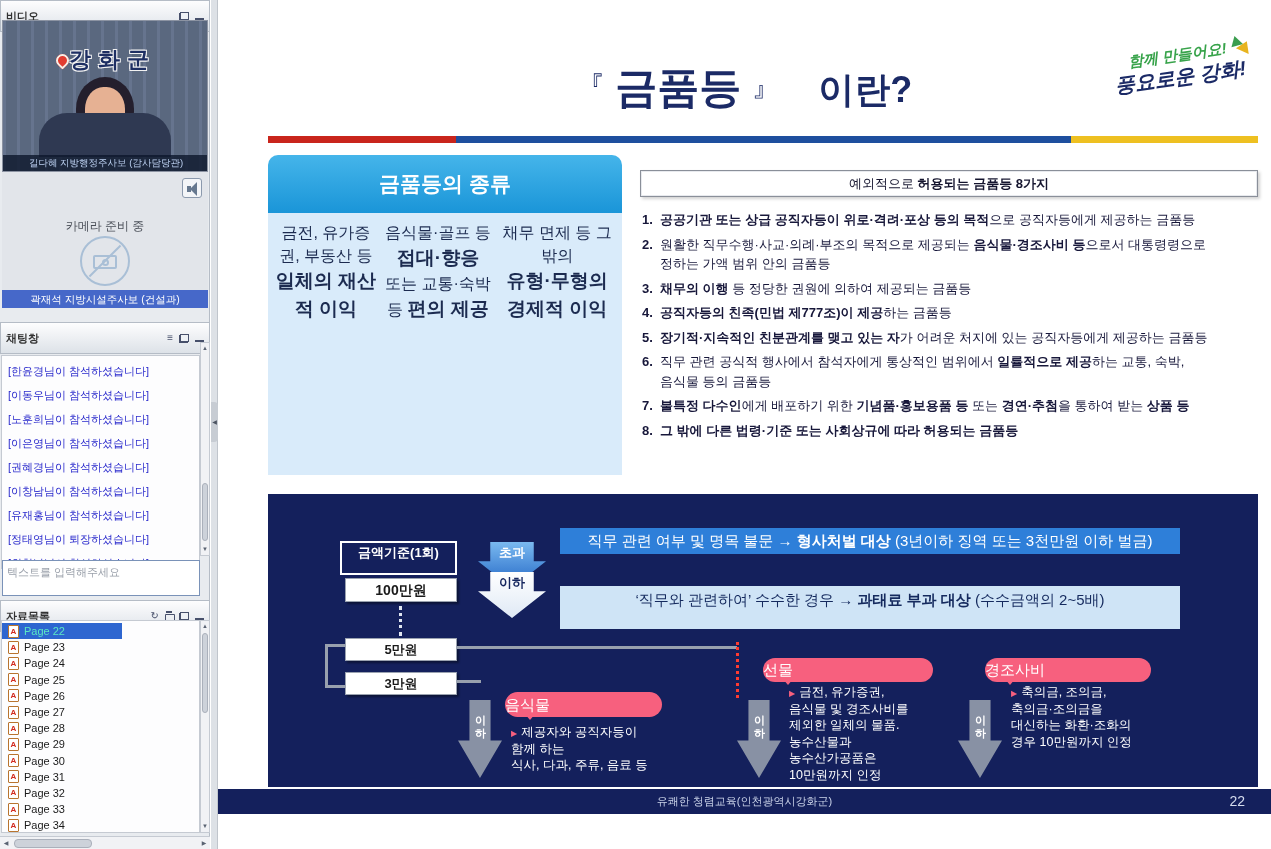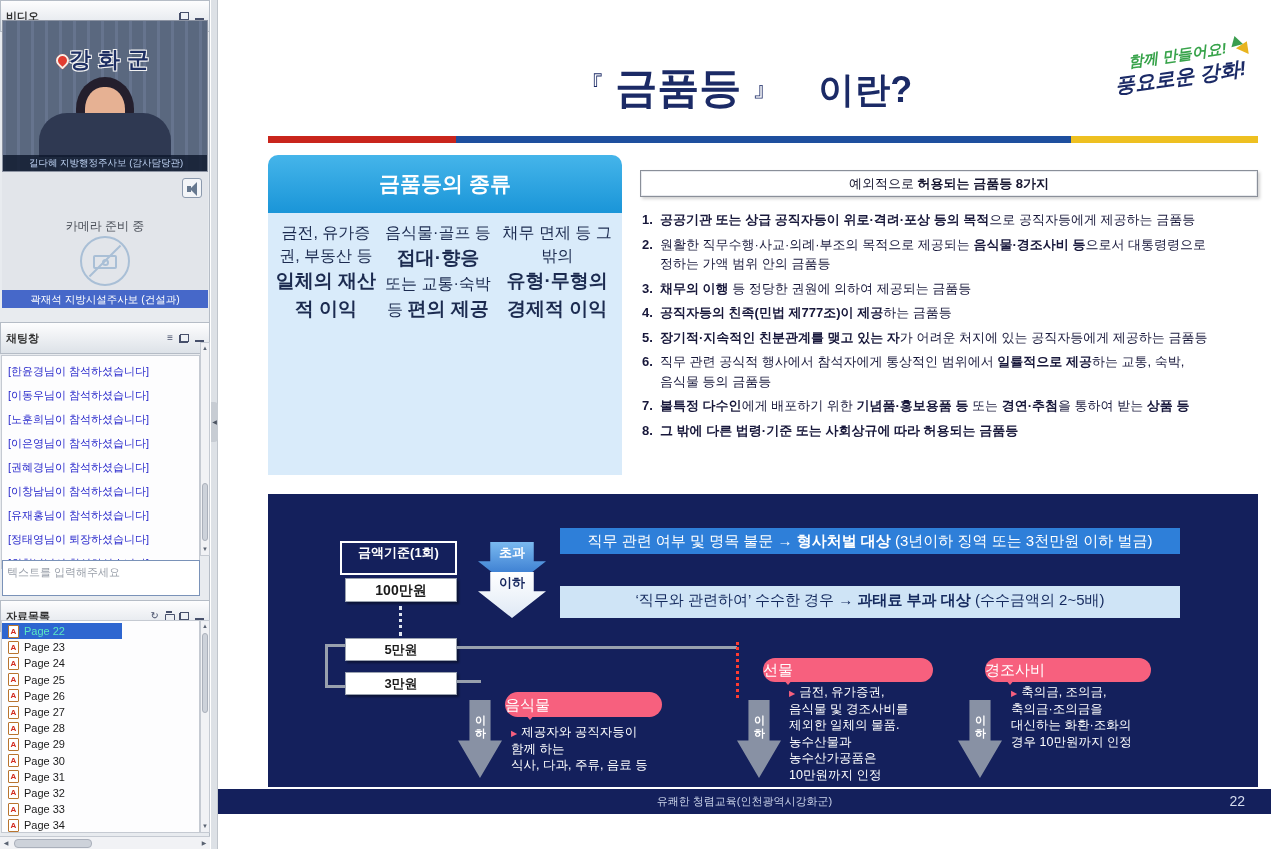--- a/index.html
+++ b/index.html
@@ -97,21 +97,21 @@
   .crit-box{position:absolute;left:72px;top:36px;width:117px;height:34px;border:2px solid #fff;color:#fff;font-size:13px;font-weight:bold;text-align:center;line-height:20px;margin-top:11px;}
   .amt-box{position:absolute;left:77px;width:112px;background:#fff;border:1px solid #9aa2b0;box-shadow:2px 2px 2px rgba(0,0,0,.4);color:#1a1a1a;font-weight:bold;text-align:center;}
   .amt-100{top:84px;height:24px;font-size:14px;line-height:22px;}
   .amt-5{top:144px;height:23px;font-size:13px;line-height:21px;}
   .amt-3{top:178px;height:23px;font-size:13px;line-height:21px;}
   .arrow-sm{position:absolute;width:68px;height:46px;text-align:center;font-size:13px;font-weight:bold;padding-top:2px;clip-path:polygon(18% 0,82% 0,82% 42%,100% 42%,50% 100%,0 42%,18% 42%);}
   .arrow-over{left:210px;top:24px;background:linear-gradient(180deg,#7ab9f0,#2165c4);color:#fff;margin-top:24px;}
   .arrow-under{left:210px;top:78px;background:linear-gradient(180deg,#ffffff,#dfe9f5);color:#16275f;}
   .bar{position:absolute;left:292px;width:620px;text-align:center;font-size:15px;}
   .bar1{top:34px;height:26px;background:#2e7fd9;color:#fff;line-height:26px;}
-  .bar2{top:92px;height:32px;background:#cfe4f6;color:#152a5e;line-height:27px;}
+  .bar2{top:92px;height:43px;background:#cfe4f6;color:#152a5e;line-height:27px;}
   .bar b{font-weight:bold;}
   .wdots{position:absolute;left:131px;top:112px;height:30px;border-left:3px dotted #dfe5f0;}
   .gline{position:absolute;background:#98a0ae;}
   .rdots{position:absolute;left:468px;top:148px;height:56px;border-left:3px dotted #ff3b30;}
   .pill{position:absolute;background:#f7607e;border-radius:13px;color:#fff;font-weight:normal;}
   .pill::after{content:"";position:absolute;left:20px;bottom:-8px;border:5px solid transparent;border-top:6px solid #f7607e;}
   .pill-food{left:237px;top:198px;width:157px;height:25px;font-size:15px;line-height:25px;}
   .pill-gift{left:495px;top:164px;width:170px;height:24px;font-size:15px;line-height:24px;}
   .pill-cong{left:717px;top:164px;width:166px;height:24px;font-size:15px;line-height:24px;}
   .arrow-big{position:absolute;width:44px;height:78px;background:rgba(152,160,174,.88);clip-path:polygon(26% 0,74% 0,74% 52%,100% 52%,50% 100%,0 52%,26% 52%);}

